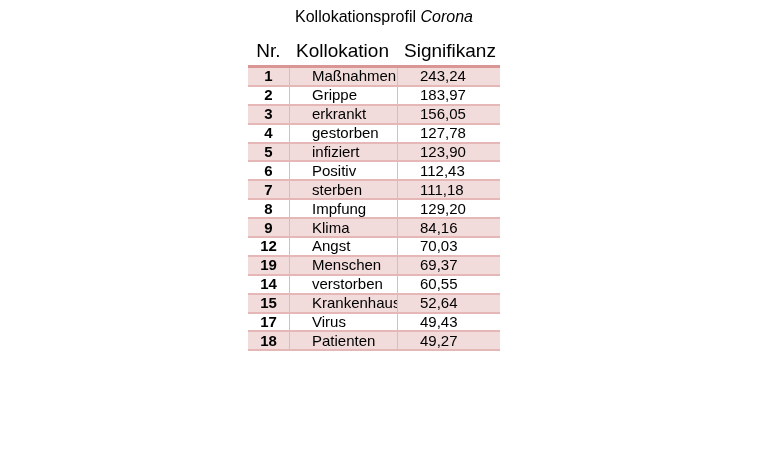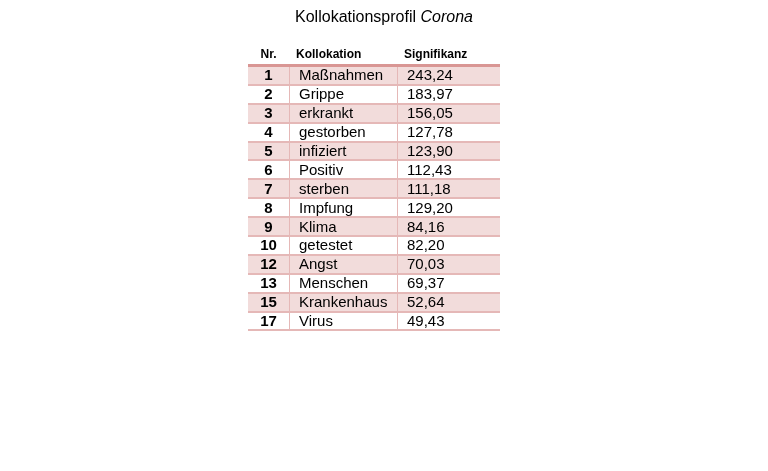--- a/index.html
+++ b/index.html
@@ -39,22 +39,22 @@
     table-layout: fixed;
   }
   col.c-nr   { width: 41px; }
   col.c-word { width: 108px; }
   col.c-sig  { width: 103px; }
   thead th {
     box-sizing: border-box;
     height: 27px;
     padding: 0 0 3px 0;
     vertical-align: bottom;
-    font-size: 12px;
-    font-weight: bold;
+    font-size: 19px;
+    font-weight: normal;
     border-bottom: 3px solid #d99694;
     text-align: left;
   }
   thead th.nr { text-align: center; }
   thead th.word, thead th.sig { padding-left: 7px; }
   tbody td {
     box-sizing: border-box;
     height: 18.9px;
     padding: 0;
     font-size: 15px;
@@ -63,21 +63,21 @@
     border-bottom: 2px solid #e5b8b7;
     white-space: nowrap;
     overflow: hidden;
   }
   tbody tr:nth-child(odd) td { background: #f2dcdb; }
   tbody td.nr {
     text-align: center;
     font-weight: bold;
   }
   tbody td.word, tbody td.sig {
-    padding-left: 9px;
+    padding-left: 22px;
     border-left: 1px solid #e5b8b7;
   }
 </style>
 </head>
 <body>
 
 <div class="page">
 
   <div class="page-title"><span>Kollokationsprofil </span><span class="em">Corona</span></div>
 
@@ -134,40 +134,45 @@
     <td class="nr">8</td>
     <td class="word">Impfung</td>
     <td class="sig">129,20</td>
   </tr>
         <tr>
     <td class="nr">9</td>
     <td class="word">Klima</td>
     <td class="sig">84,16</td>
   </tr>
         <tr>
-    <td class="nr">10</td>
-    <td class="word">getestet</td>
-    <td class="sig">82,20</td>
-  </tr>
-        <tr>
     <td class="nr">12</td>
     <td class="word">Angst</td>
     <td class="sig">70,03</td>
   </tr>
         <tr>
-    <td class="nr">13</td>
+    <td class="nr">19</td>
     <td class="word">Menschen</td>
     <td class="sig">69,37</td>
+  </tr>
+        <tr>
+    <td class="nr">14</td>
+    <td class="word">verstorben</td>
+    <td class="sig">60,55</td>
   </tr>
         <tr>
     <td class="nr">15</td>
     <td class="word">Krankenhaus</td>
     <td class="sig">52,64</td>
   </tr>
         <tr>
     <td class="nr">17</td>
     <td class="word">Virus</td>
     <td class="sig">49,43</td>
   </tr>
+        <tr>
+    <td class="nr">18</td>
+    <td class="word">Patienten</td>
+    <td class="sig">49,27</td>
+  </tr>
       </tbody>
   </table>
 
 </div>
 
 </body></html>

